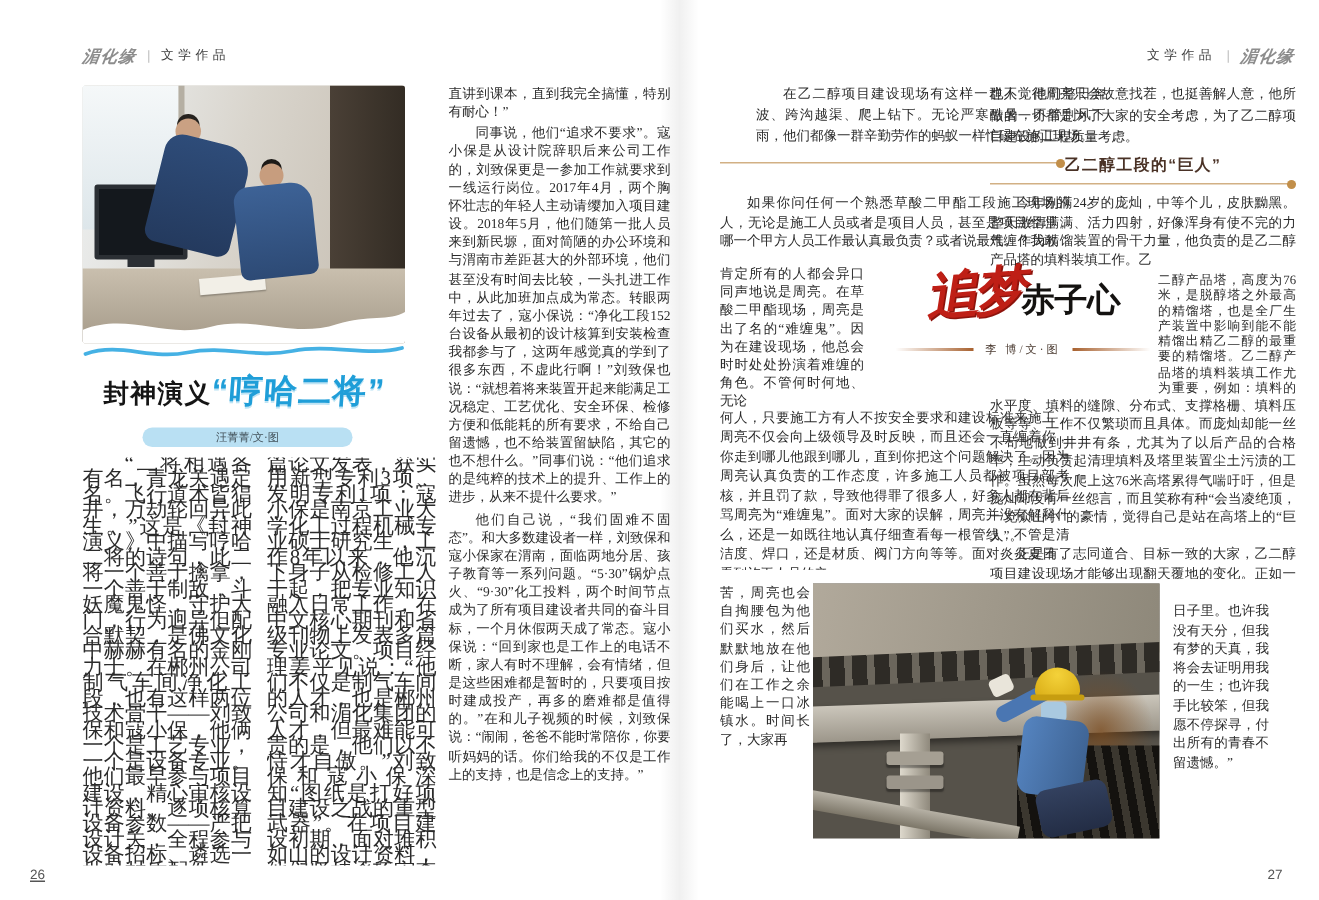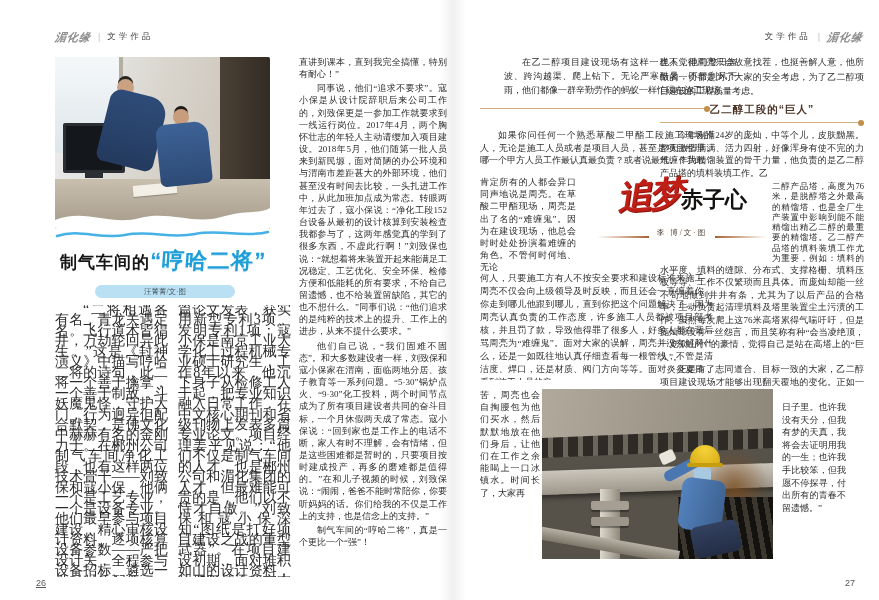--- a/index.html
+++ b/index.html
@@ -36,21 +36,21 @@
   .p27{font-size:9px;color:#2b2b2b;}
   .sec-head{font-family:"Liberation Sans",sans-serif;font-weight:bold;font-size:10.5px;
        color:#4a3226;text-align:center;letter-spacing:1px;}
   .sec-rule{position:relative;height:1px;background:#d2b084;margin-top:5px;}
   .sec-rule .dot{position:absolute;right:0;top:-2.5px;width:6px;height:6px;border-radius:50%;
        background:#c28f4a;}
   .feature-title{text-align:center;white-space:nowrap;}
   .ft-red{font-size:35px;font-weight:900;color:#bf1f16;font-style:italic;display:inline-block;
        transform:rotate(-5deg);letter-spacing:-3px;text-shadow:1px 1px 0 #8e130c;}
   .ft-black{font-size:22px;font-weight:900;color:#141210;letter-spacing:0px;}
-  .ft-by{display:flex;align-items:flex-end;justify-content:center;gap:8px;margin-top:9px;}
+  .ft-by{display:flex;align-items:center;justify-content:center;gap:8px;margin-top:9px;}
   .ft-by .rl{width:52px;height:2px;background:linear-gradient(to right,rgba(168,97,47,0),#a8612f);}
   .ft-by .rr{width:52px;height:2px;background:linear-gradient(to left,rgba(168,97,47,0),#a8612f);}
   .ft-by .t{font-size:7.5px;color:#4a3a30;letter-spacing:2px;white-space:nowrap;}
   .photo2{left:542px;top:389px;width:231px;height:170px;overflow:hidden;background:#56524a;}
   svg{display:block;}
 </style>
 </head>
 <body>
 
 <div class="abs gutter"></div>
@@ -79,38 +79,37 @@
   <svg class="abs" style="left:0;bottom:-1px;" width="215" height="26" viewBox="0 0 215 26">
     <path d="M0 16 C 30 4, 55 22, 85 14 C 115 6, 140 22, 170 12 C 190 6, 205 10, 215 4 L215 26 L0 26 Z" fill="#ffffff"></path>
   </svg>
 </div>
 
 <svg class="abs" style="left:55px;top:226px;" width="215" height="16" viewBox="0 0 215 16">
   <path d="M2 10 C 25 2, 45 14, 70 9 C 95 4, 115 13, 140 8 C 165 3, 190 12, 213 6" fill="none" stroke="#45b1e4" stroke-width="2.5" stroke-linecap="round"></path>
 </svg>
 
 <div class="abs title-row">
-  <span class="title-pre">制气车间的</span><span class="title-hi">“哼哈二将”</span>
+  <span class="title-pre">封神演义</span><span class="title-hi">“哼哈二将”</span>
 </div>
 <div class="abs byline-band">汪菁菁/文·图</div>
 
 <div class="abs col colL" style="left:55px;top:305px;width:113px;height:272px;">
   <p>“二将相遇各有名，青龙关遇定名。飞行道术皆猖井，万劫轮回异此生。”这是《封神演义》中描写哼哈二将的诗句，此二将一个善于擒拿，一个善于制敌，斗妖魔鬼怪，守护大门，行为迥异但配合默契，是佛文化中赫赫有名的金刚力士。在郴州公司制气车间净化工段，也有这样两位技术骨干——刘致保和寇小保，他俩一个是工艺专业，一个是设备专业。他们最早参与项目建设，精心审核设计资料、逐项核算设备参数——严把设计关，全程参与设备招标、遴选一批对材质配件——严把招标关，扎根现场全程跟踪、设备安装事必躬亲——严把建设关，被同事们称为制气车间的“哼哈二将”。</p>
   <p>领导说，他们“有才不恃才”。刘致保是太原理工大学工艺专业硕士研究生，工作8年以来，他将实践与理论相结合，在SCI和EI等重量级刊物上有论文发表，在中文核心期刊也有多</p>
 </div>
 <div class="abs col colL" style="left:178px;top:305px;width:113px;height:272px;">
   <p class="noind">篇论文发表，获实用新型专利3项、发明专利1项；寇小保是南京工业大学化工过程机械专业硕士研究生，工作8年以来，他沉下身子从检修工人干起，把专业知识融入日常工作，在中文核心期刊和省级刊物上发表多篇专业论文。项目经理姜平见说：“他们不仅是制气车间的人才，也是郴州公司和湄化集团的人才，但最难能可贵的是，他们以不恃才自傲。”刘致保和寇小保深知“图纸是打好项目建设之战的重型武器”。在项目建设初期，面对堆积如山的设计资料，他们坚持逐项审查核算，不放过任何细节，发现了诸多设计问题。但他们严格按照程序上报，绝不搞一言堂，坚持每一项问题都集体讨论。在与设计单位和施工单位的沟通中，他们坚持用数据和标准说话，有理有据、耐心细致，让对方心服口服，保护了公司的利益。青年员工张力说：“有问题请教刘工和寇工，他们可以从现场一</p>
 </div>
 <div class="abs col col3" style="left:299px;top:56px;width:148px;height:520px;">
   <p class="noind">直讲到课本，直到我完全搞懂，特别有耐心！”</p>
   <p>同事说，他们“追求不要求”。寇小保是从设计院辞职后来公司工作的，刘致保更是一参加工作就要求到一线运行岗位。2017年4月，两个胸怀壮志的年轻人主动请缨加入项目建设。2018年5月，他们随第一批人员来到新民塬，面对简陋的办公环境和与渭南市差距甚大的外部环境，他们甚至没有时间去比较，一头扎进工作中，从此加班加点成为常态。转眼两年过去了，寇小保说：“净化工段152台设备从最初的设计核算到安装检查我都参与了，这两年感觉真的学到了很多东西，不虚此行啊！”刘致保也说：“就想着将来装置开起来能满足工况稳定、工艺优化、安全环保、检修方便和低能耗的所有要求，不给自己留遗憾，也不给装置留缺陷，其它的也不想什么。”同事们说：“他们追求的是纯粹的技术上的提升、工作上的进步，从来不提什么要求。”</p>
   <p>他们自己说，“我们固难不固态”。和大多数建设者一样，刘致保和寇小保家在渭南，面临两地分居、孩子教育等一系列问题。“5·30”锅炉点火、“9·30”化工投料，两个时间节点成为了所有项目建设者共同的奋斗目标，一个月休假两天成了常态。寇小保说：“回到家也是工作上的电话不断，家人有时不理解，会有情绪，但是这些困难都是暂时的，只要项目按时建成投产，再多的磨难都是值得的。”在和儿子视频的时候，刘致保说：“闹闹，爸爸不能时常陪你，你要听妈妈的话。你们给我的不仅是工作上的支持，也是信念上的支持。”</p>
-  <p>制气车间的“哼哈二将”，真是一个更比一个“强”！</p>
 </div>
-<div class="abs pagenum" style="left:36px;top:578px;text-decoration:underline;">26</div>
+<div class="abs pagenum" style="left:20px;top:578px;text-decoration:underline;">26</div>
 
 <div class="abs hdr" style="right:16px;justify-content:flex-end;">
   <span class="hdr-sec">文学作品</span>
   <span class="hdr-sep">|</span>
   <span class="logo-script">湄化缘</span>
 </div>
 
 <div class="abs col p27" style="left:504px;top:55px;width:233px;height:46px;line-height:14.2px;">
   <p>在乙二醇项目建设现场有这样一群人，他们整日奔波、跨沟越渠、爬上钻下。无论严寒酷暑，不管刮风下雨，他们都像一群辛勤劳作的蚂蚁一样忙碌在施工现场。</p>
 </div>

